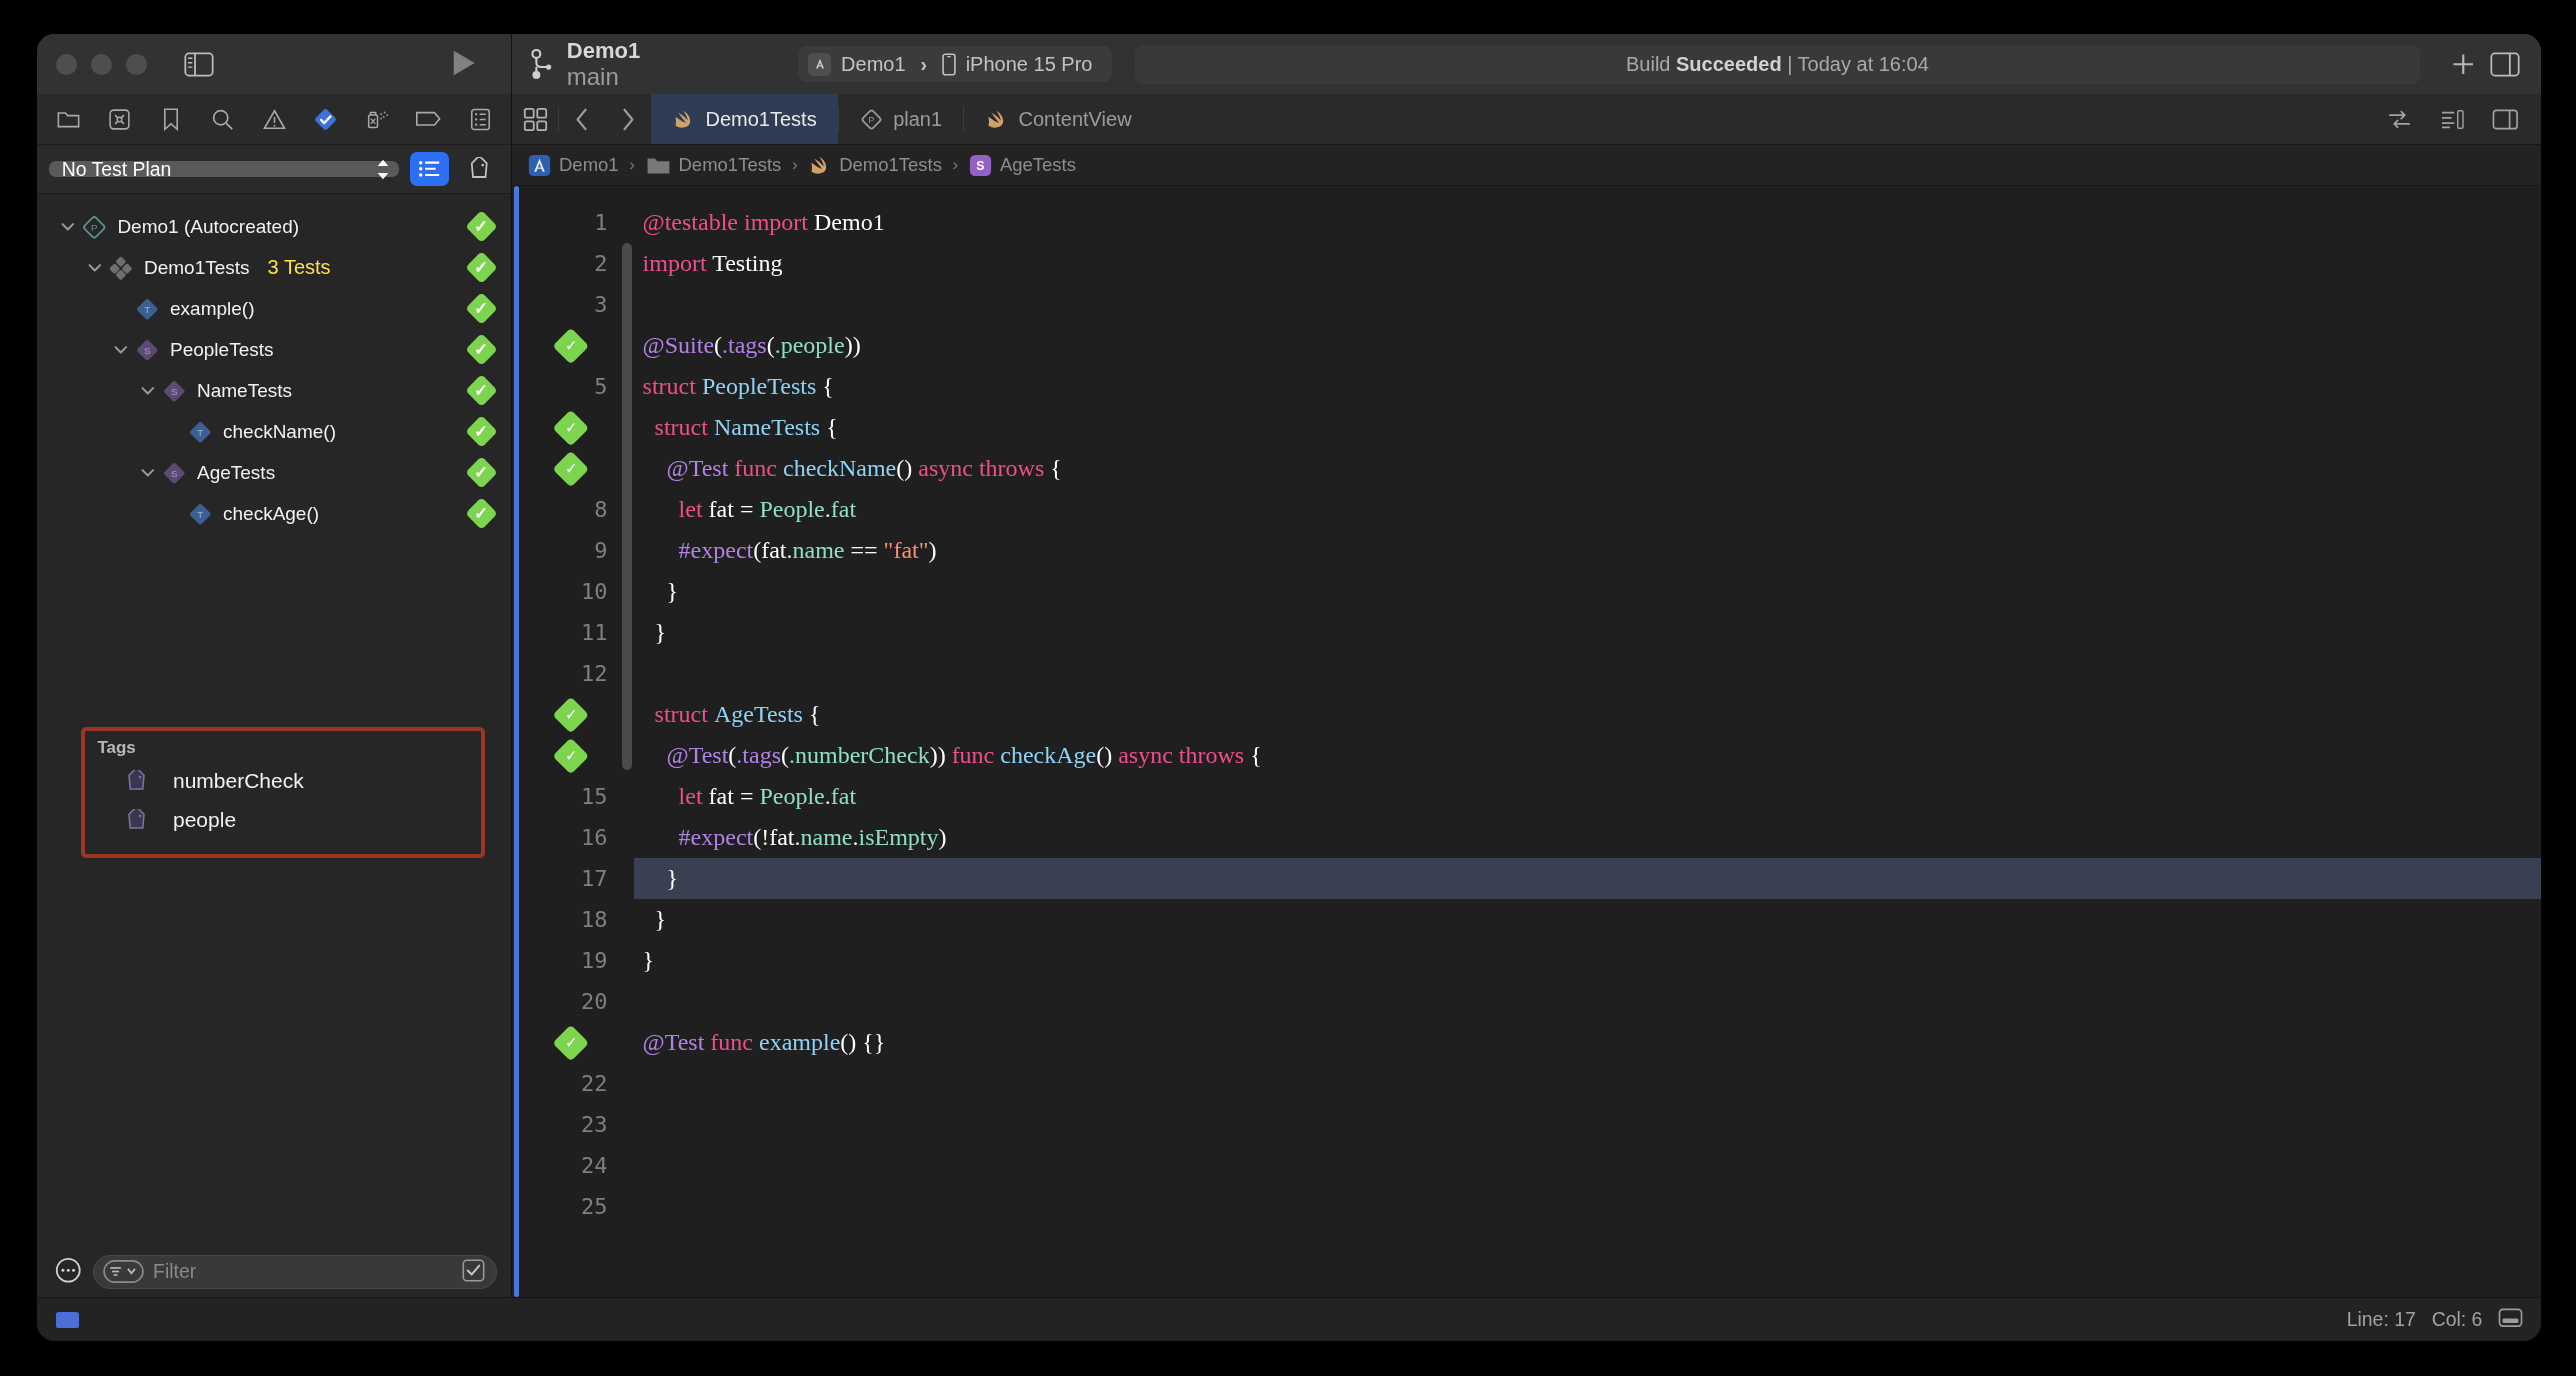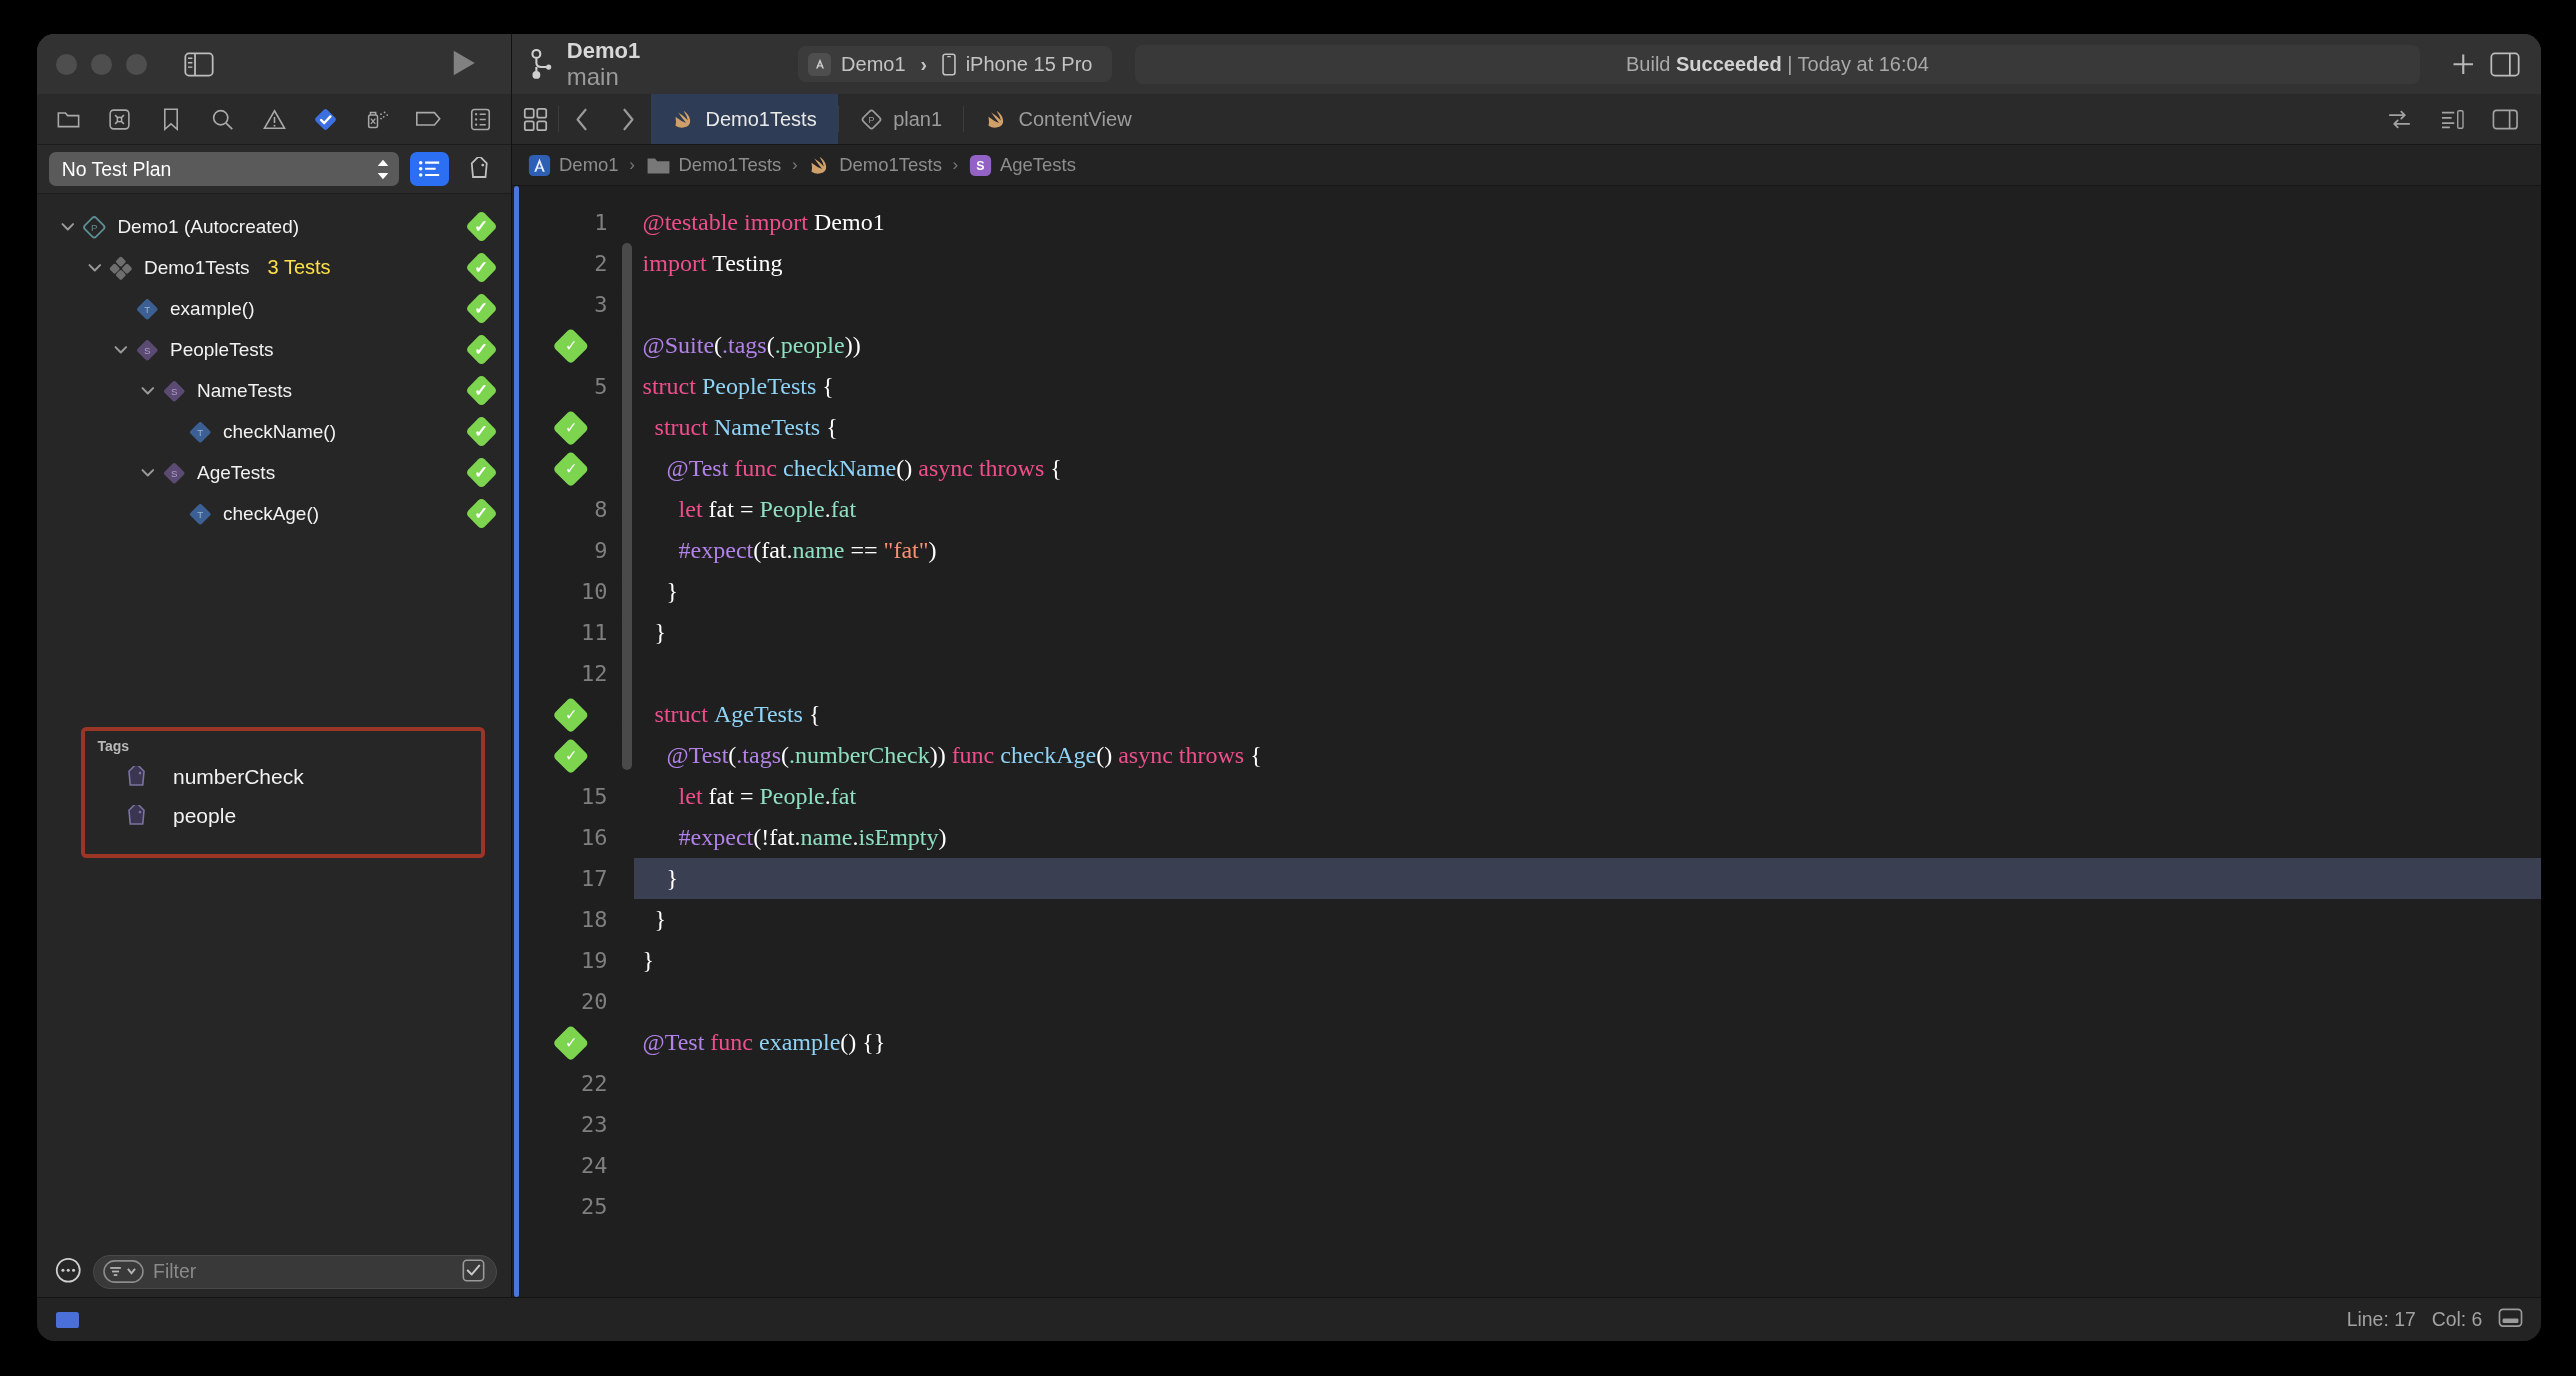--- a/index.html
+++ b/index.html
@@ -107,21 +107,21 @@
   .nav-ic { width: 34px; height: 30px; display: flex; align-items: center; justify-content: center; }
   .nav-filterbar {
     height: 49px;
     display: flex; align-items: center; gap: 10.6px;
     padding: 0 12.4px;
     border-bottom: 0.9px solid #1c1c1c;
     background: #2b2a2a;
   }
   .testplan-select {
     flex: 1;
-    height: 34px;
+    height: 16px;
     background: #5b5a5a;
     border-radius: 7px;
     display: flex; align-items: center;
     padding: 0 8.8px 0 12.4px;
     color: #fff; font-size: 19.4px;
   }
   .stepper { margin-left: auto; display: flex; flex-direction: column; align-items: center; gap: 1.8px; }
   .sq-btn {
     width: 39px; height: 34px; border-radius: 7px;
     display: flex; align-items: center; justify-content: center;
@@ -143,21 +143,21 @@
 
   .tags-box {
     position: absolute;
     left: 44px; top: 533px;
     width: 404px; height: 131px;
     border: 4.4px solid #9b3526;
     border-radius: 5.3px;
     background: #272626;
     padding: 7px 0 0 0;
   }
-  .tags-title { color: #b9b9b9; font-size: 14px; font-weight: bold; padding-left: 12.4px; margin-bottom: 3.5px; }
+  .tags-title { color: #b9b9b9; font-size: 17px; font-weight: bold; padding-left: 12.4px; margin-bottom: 3.5px; }
   .tag-row { height: 39px; display: flex; align-items: center; padding-left: 39px; }
   .tag-label { color: #f2f2f2; font-size: 21px; margin-left: 24px; }
 
   .nav-bottom {
     height: 51px;
     display: flex; align-items: center; gap: 12.4px;
     padding: 0 14px 0 17.6px;
     background: #272626;
   }
   .filter-field {

